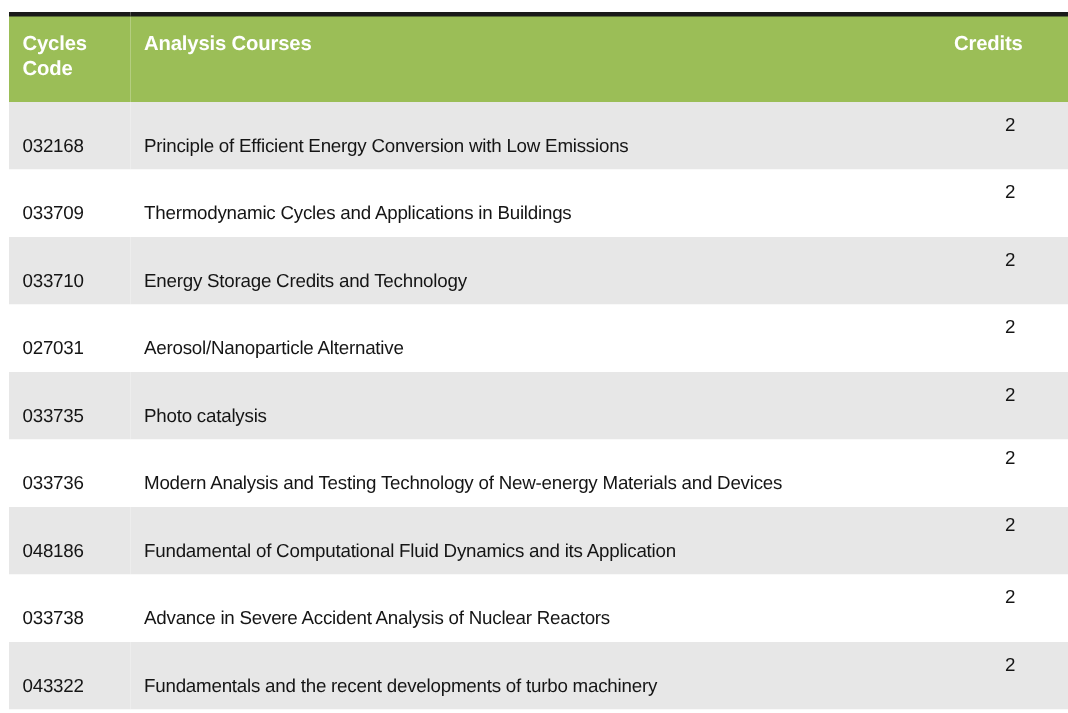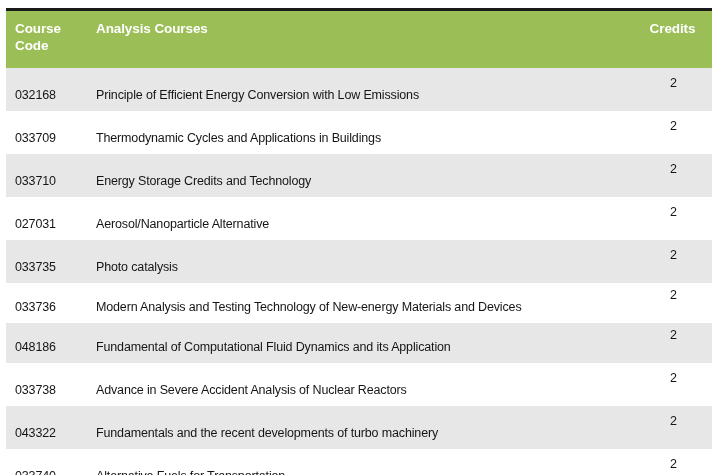--- a/index.html
+++ b/index.html
@@ -44,28 +44,28 @@
     font-size: 13.5px;
     line-height: 1.28;
     padding: 9px 0 13px 0;
     vertical-align: top;
     text-align: left;
     letter-spacing: -0.1px;
   }
 
   th.col-code   { width: 72px;  padding-left: 9px; }
   th.col-name   { width: 540px; padding-left: 9px; }
-  th.col-credit { width: 73px;  text-align: center; padding-right: 3px; }
+  th.col-credit { width: 73px;  text-align: left; padding-right: 3px; }
 
   tbody td {
     font-size: 12.5px;
     color: #151515;
     letter-spacing: -0.15px;
     vertical-align: bottom;
-    padding-top: 0;
+    padding-top: 10px;
     padding-bottom: 9px;
     height: 26px;
   }
 
   tbody tr.row-shaded td { background: #e7e7e7; }
   tbody tr.row-plain  td { background: #ffffff; }
 
   td.cell-code {
     padding-left: 9px;
     white-space: nowrap;
@@ -83,21 +83,21 @@
   tbody tr.tall td.cell-credit { padding-top: 5px; }
 </style>
 </head>
 <body>
 
 <div class="table-wrap">
   <table class="course-table">
     <thead>
       <tr class="header-row">
         <th class="col-code">
-          <span>Course</span><br>
+          <span>Cycles</span><br>
           <span>Code</span>
         </th>
         <th class="col-name">Analysis Courses</th>
         <th class="col-credit">Credits</th>
       </tr>
     </thead>
     <tbody id="table-body">
         <tr class="row-shaded">
           <td class="cell-code">032168</td>
           <td class="cell-name">Principle of Efficient Energy Conversion with Low Emissions</td>

